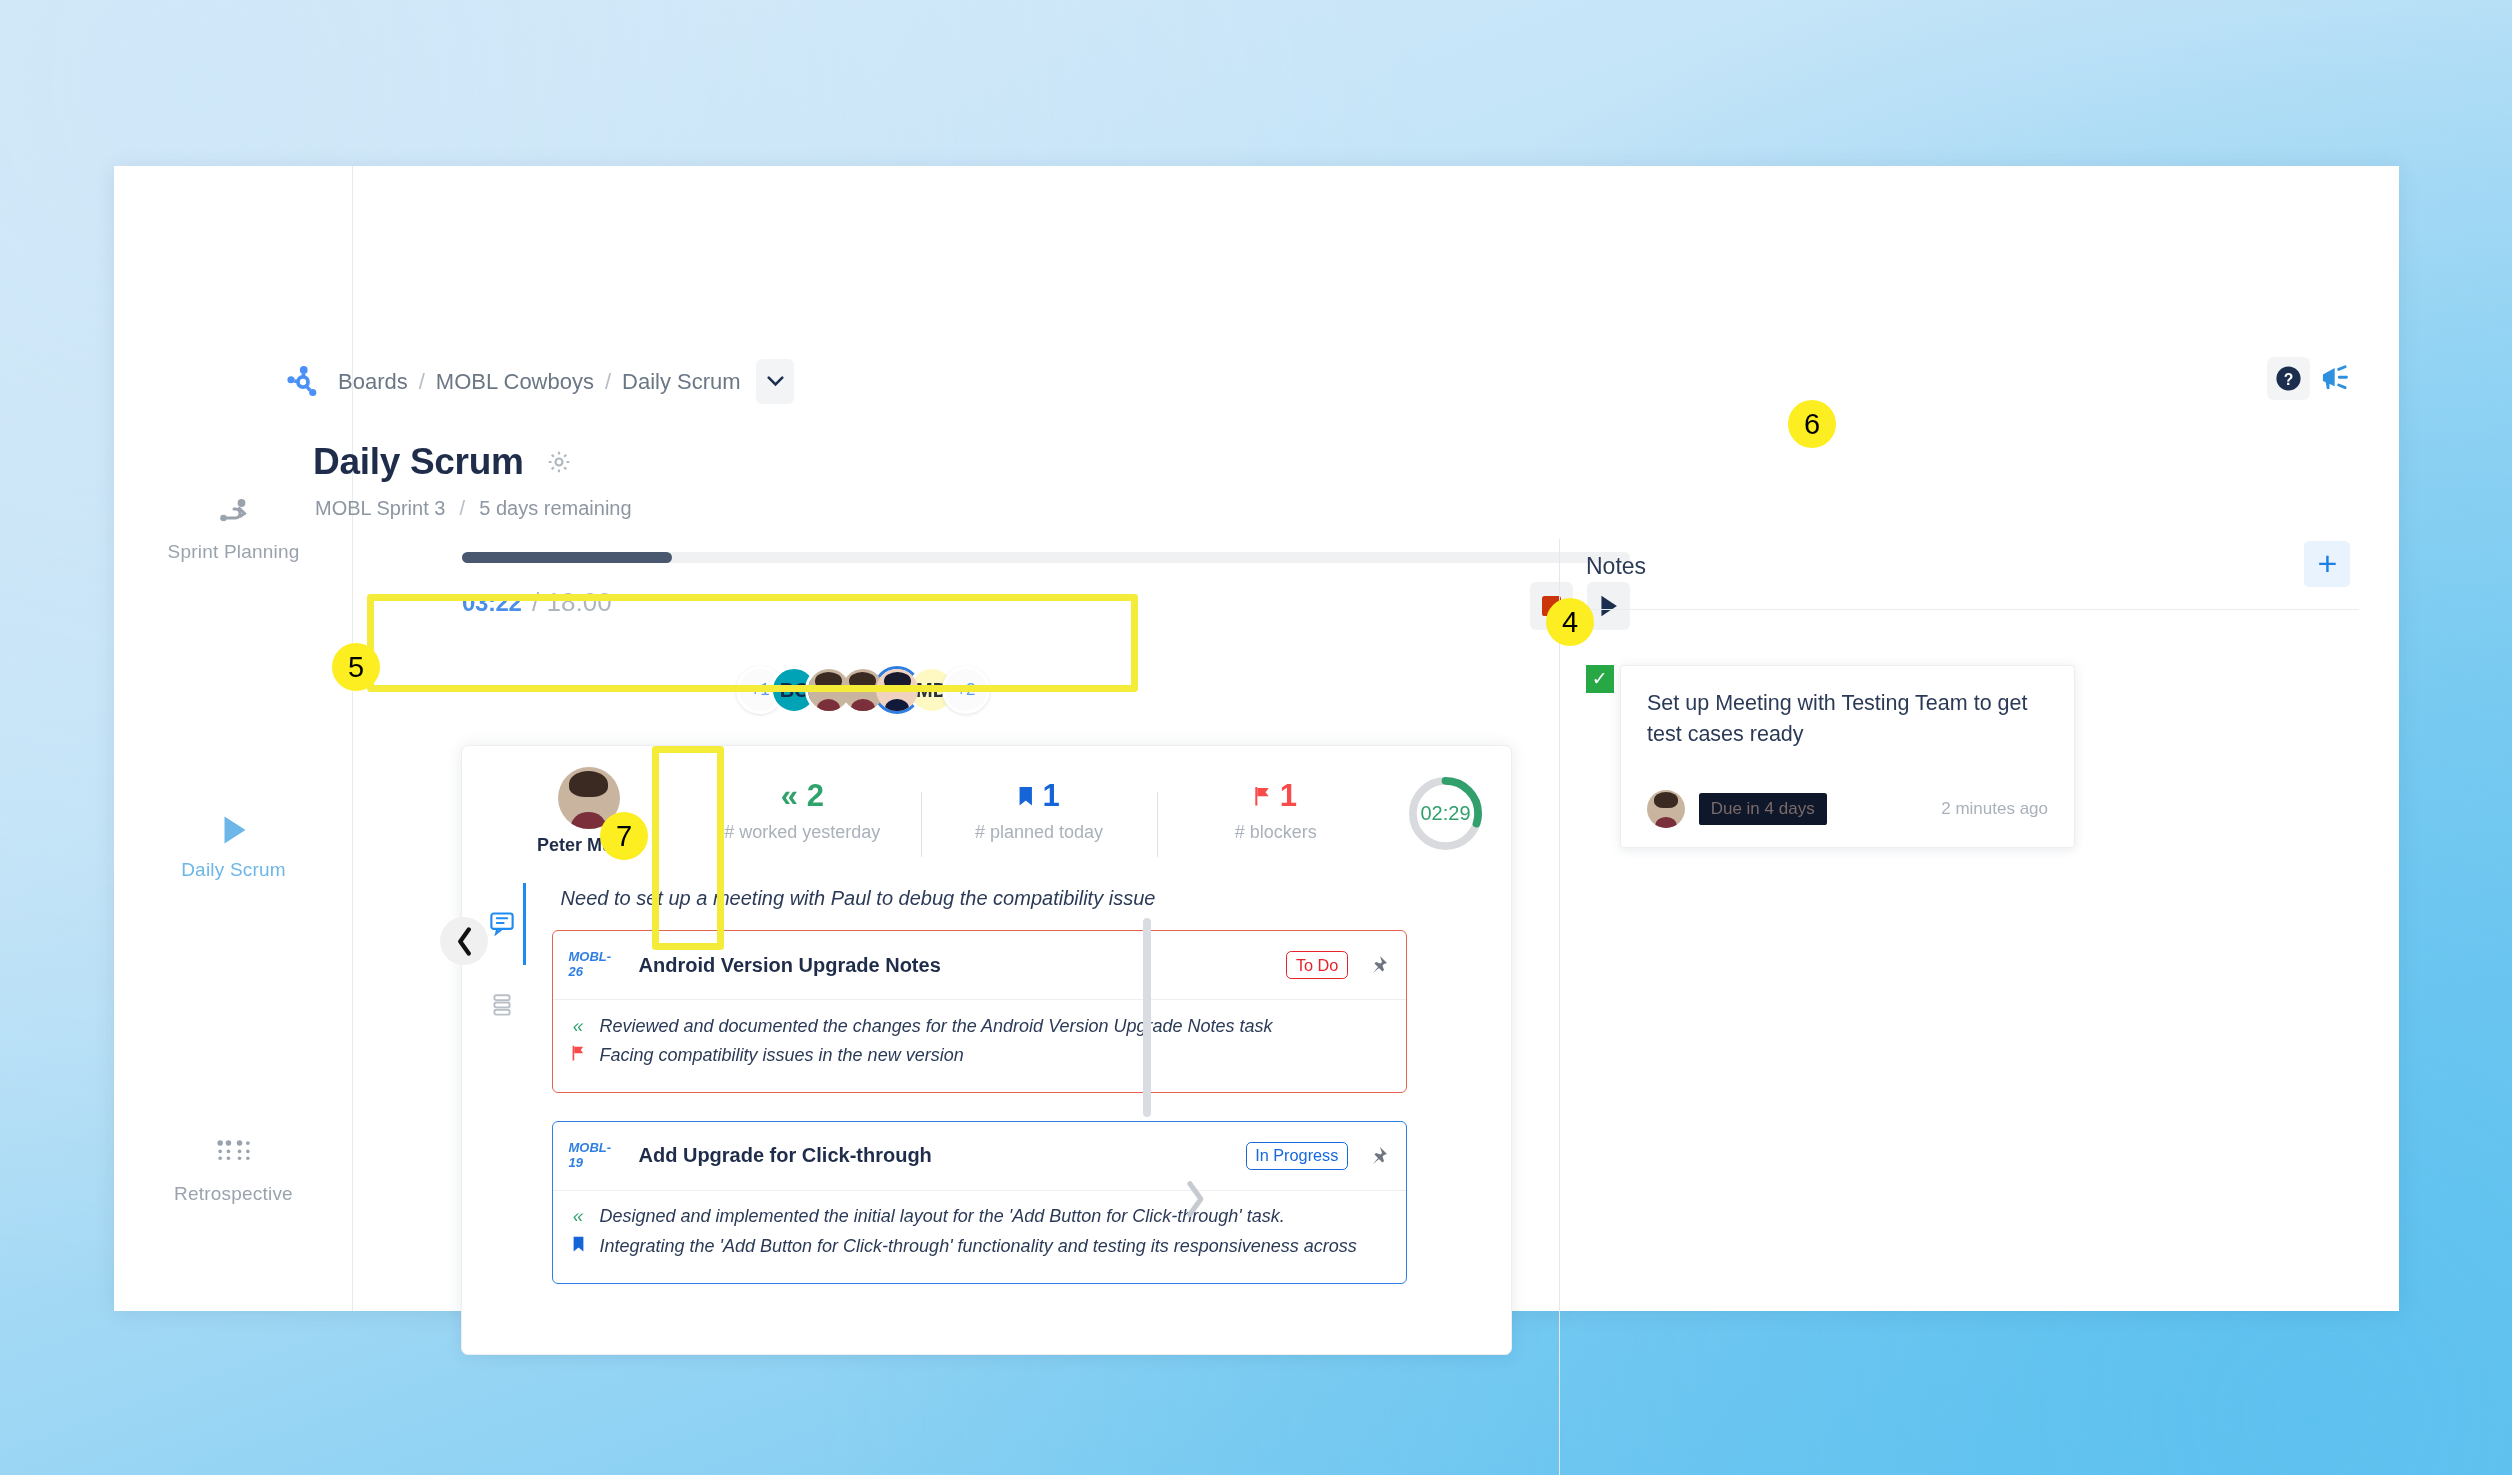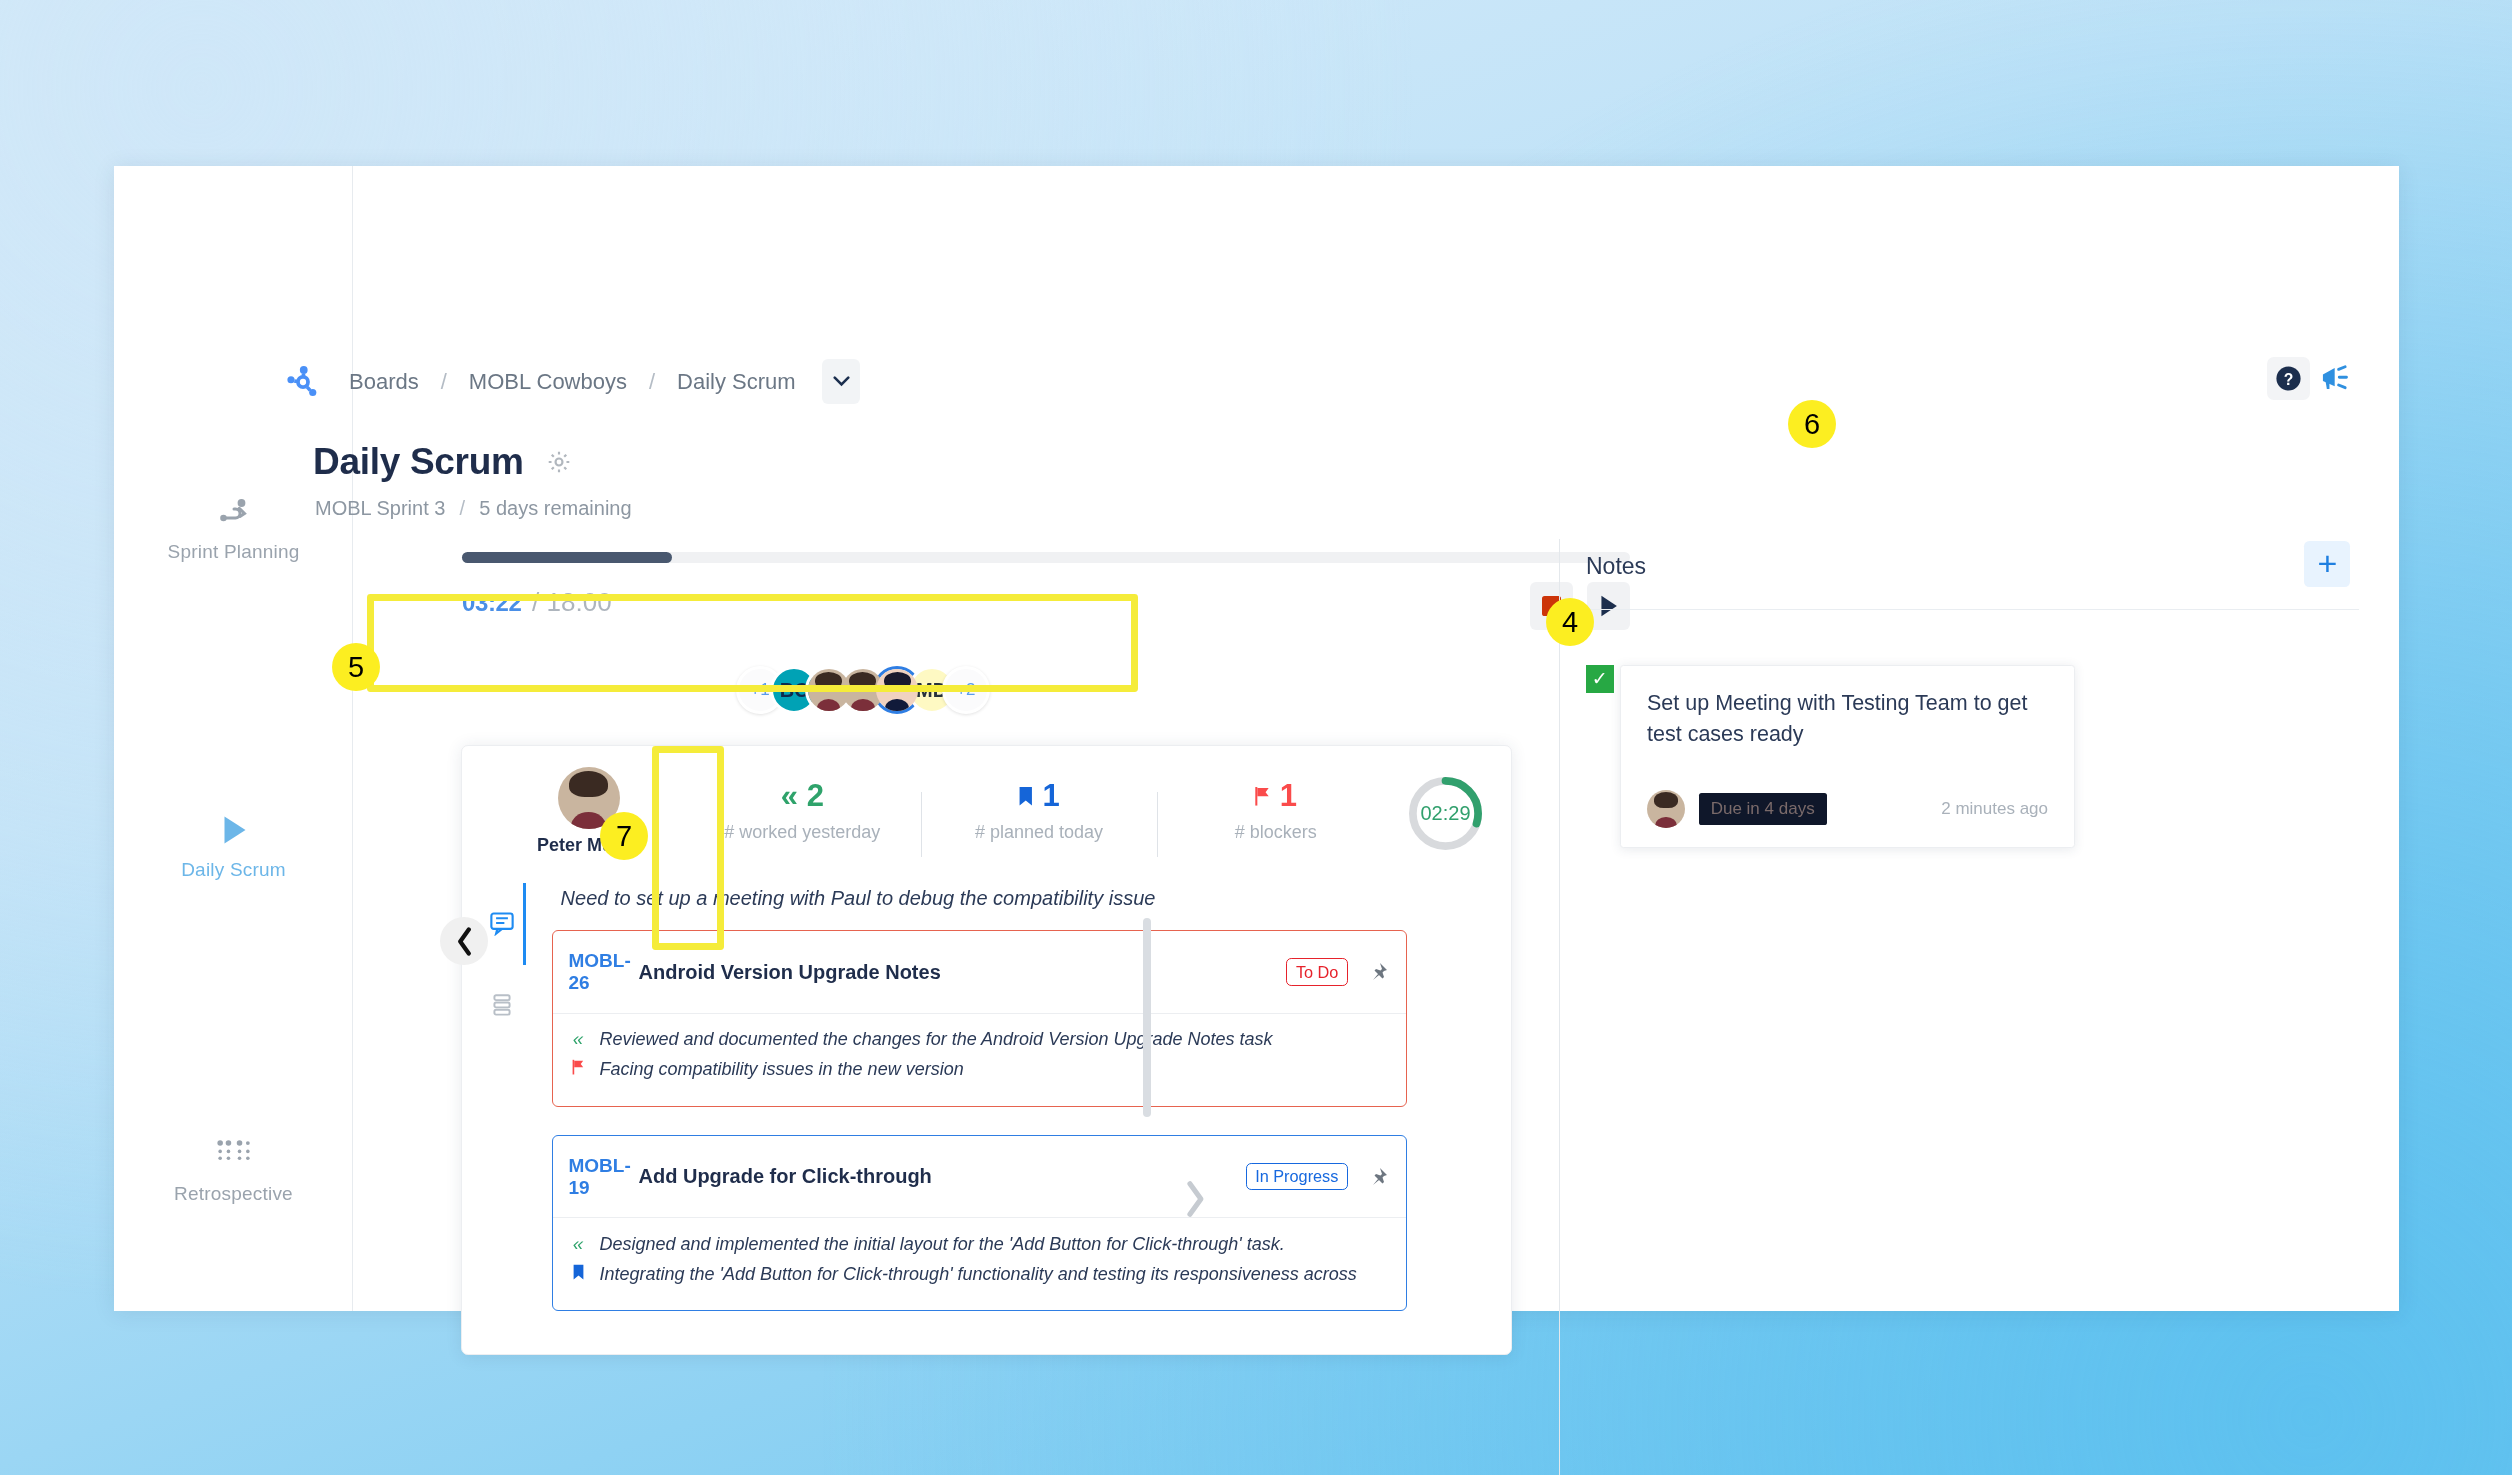--- a/index.html
+++ b/index.html
@@ -23,21 +23,21 @@
   .rail-label{font-size:19px;letter-spacing:0.2px;color:#9aa3ad;margin-top:1.7px;}
   .rail-item.active .rail-label{color:#6cb6e8;}
   .rail-sprint{top:328px;}
   .rail-daily{top:646px;}
   .rail-retro{top:970px;}
   .collapse-btn{
     position:absolute;left:326px;top:751px;width:48px;height:48px;border-radius:50%;
     background:#f0f0f0;display:flex;align-items:center;justify-content:center;
     font-size:22px;color:#111;cursor:pointer;z-index:6;
   }
-  .breadcrumb{position:absolute;left:171px;top:193px;display:flex;align-items:center;gap:11px;}
+  .breadcrumb{position:absolute;left:171px;top:193px;display:flex;align-items:center;gap:0;}
   .bc-logo{width:36px;height:36px;margin-right:17px;}
   .bc-link{font-size:22px;color:#6b7785;}
   .bc-sep{font-size:22px;color:#b4bcc5;margin:0 11px;}
   .bc-caret{
     width:38px;height:45px;margin-left:15.5px;background:#f2f4f6;border-radius:6px;
     display:flex;align-items:center;justify-content:center;color:#0f2a4d;font-size:20px;cursor:pointer;
   }
   .topright{position:absolute;right:43px;top:191px;display:flex;align-items:center;gap:5.2px;}
   .help-btn{width:43px;height:43px;background:#f3f4f6;border-radius:6.9px;display:flex;align-items:center;justify-content:center;cursor:pointer;}
   .megaphone{width:41px;height:41px;display:flex;align-items:center;justify-content:center;cursor:pointer;}
@@ -104,21 +104,21 @@
   .ptabs{position:absolute;left:19px;top:137px;width:45px;}
   .ptab{height:82px;display:flex;align-items:center;justify-content:center;border-right:3.4px solid transparent;cursor:pointer;}
   .ptab.active{border-right-color:#1e8bf2;}
   .hl-7{position:absolute;left:652px;top:746px;width:72px;height:204px;border:7.7px solid #f5ec3a;border-radius:3.4px;box-sizing:border-box;z-index:5;}
 
   .list{position:absolute;left:90px;top:127px;width:936px;height:481px;overflow:hidden;}
   .list-note{font-size:20px;font-style:italic;color:#2b3a57;padding:13.7px 0 20.6px 8.6px;}
   .tcard{border:0.9px solid #e6634f;border-radius:6px;margin-bottom:28px;background:#fff;width:853px;}
   .tcard.blue{border-color:#2f7ee3;}
   .tcard-head{display:flex;align-items:center;padding:19px 17px 19px 15.5px;border-bottom:0.9px solid #eceef1;}
-  .tkey{width:46px;font-size:19px;font-weight:bold;color:#2f7ee3;line-height:1.15;}
+  .tkey{width:46px;font-size:13px;font-weight:bold;color:#2f7ee3;line-height:1.15;font-style:italic;}
   .ttitle{flex:1;font-size:20px;font-weight:bold;color:#1f2d4b;margin-left:24px;}
   .tstatus{font-size:16.3px;border:1.7px solid #e6222b;color:#e6222b;border-radius:5.2px;padding:3.4px 8.6px;}
   .tstatus.blue{border-color:#1668df;color:#1668df;}
   .tpin{margin-left:19px;width:22px;height:22px;cursor:pointer;}
   .tbody{padding:15.5px 17px 17px 15.5px;}
   .tline{display:flex;align-items:flex-start;gap:12px;font-size:18px;font-style:italic;color:#2b3a57;margin-bottom:8.6px;}
   .tline .gl{width:19px;flex:none;text-align:center;line-height:1.1;}
 
   .carousel-l{position:absolute;left:-43px;top:1014px;font-size:29px;color:#c6cbd1;cursor:pointer;}
   .carousel-r{position:absolute;left:1070px;top:1014px;font-size:29px;color:#c6cbd1;cursor:pointer;}

